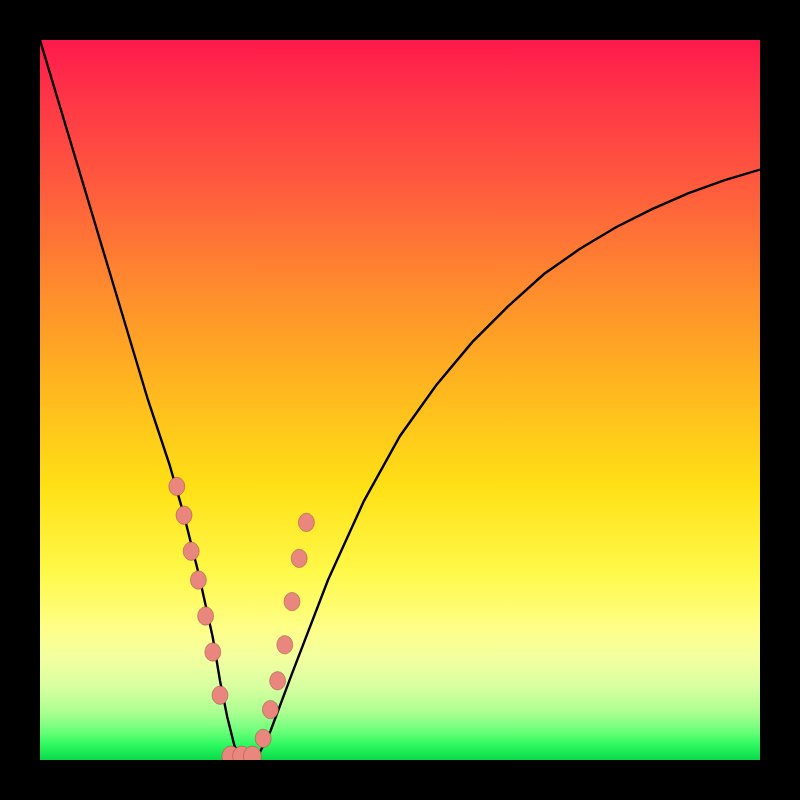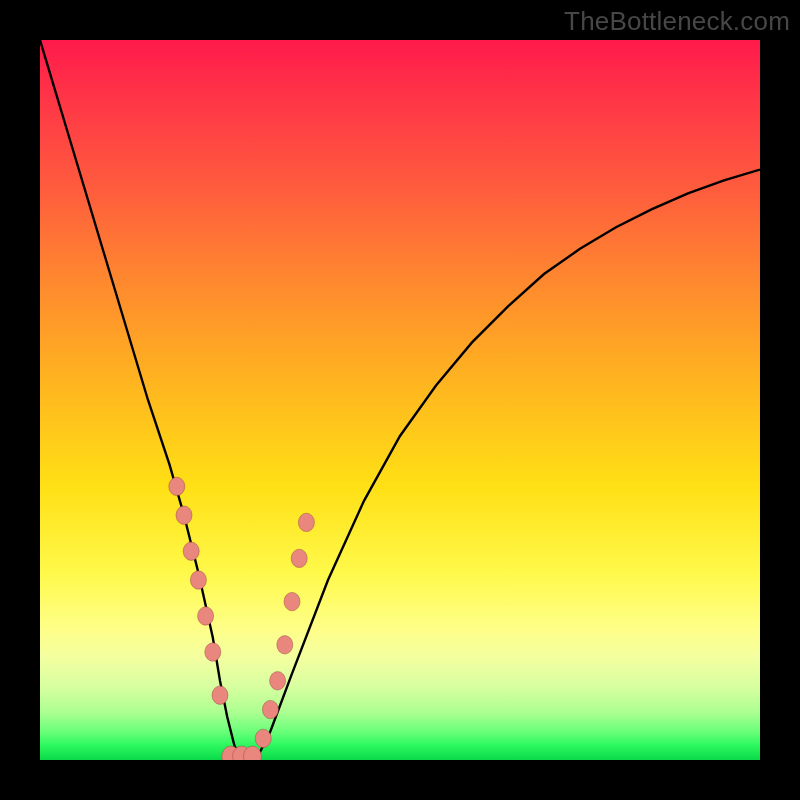--- a/index.html
+++ b/index.html
@@ -89,14 +89,13 @@
           <ellipse cx="244.8" cy="604.8" rx="8" ry="9.2" class="dot"></ellipse>
           <ellipse cx="252.0" cy="561.6" rx="8" ry="9.2" class="dot"></ellipse>
           <ellipse cx="259.2" cy="518.4" rx="8" ry="9.2" class="dot"></ellipse>
           <ellipse cx="266.4" cy="482.4" rx="8" ry="9.2" class="dot"></ellipse>
           <ellipse cx="190.8" cy="716.4" rx="9" ry="10.35" class="dot"></ellipse>
           <ellipse cx="201.6" cy="716.4" rx="9" ry="10.35" class="dot"></ellipse>
           <ellipse cx="212.4" cy="716.4" rx="9" ry="10.35" class="dot"></ellipse>
         </g>
     </svg>
   </div>
-  <div class="watermark">TheBottleneck.com</div>
 </div>
 
 </body></html>

